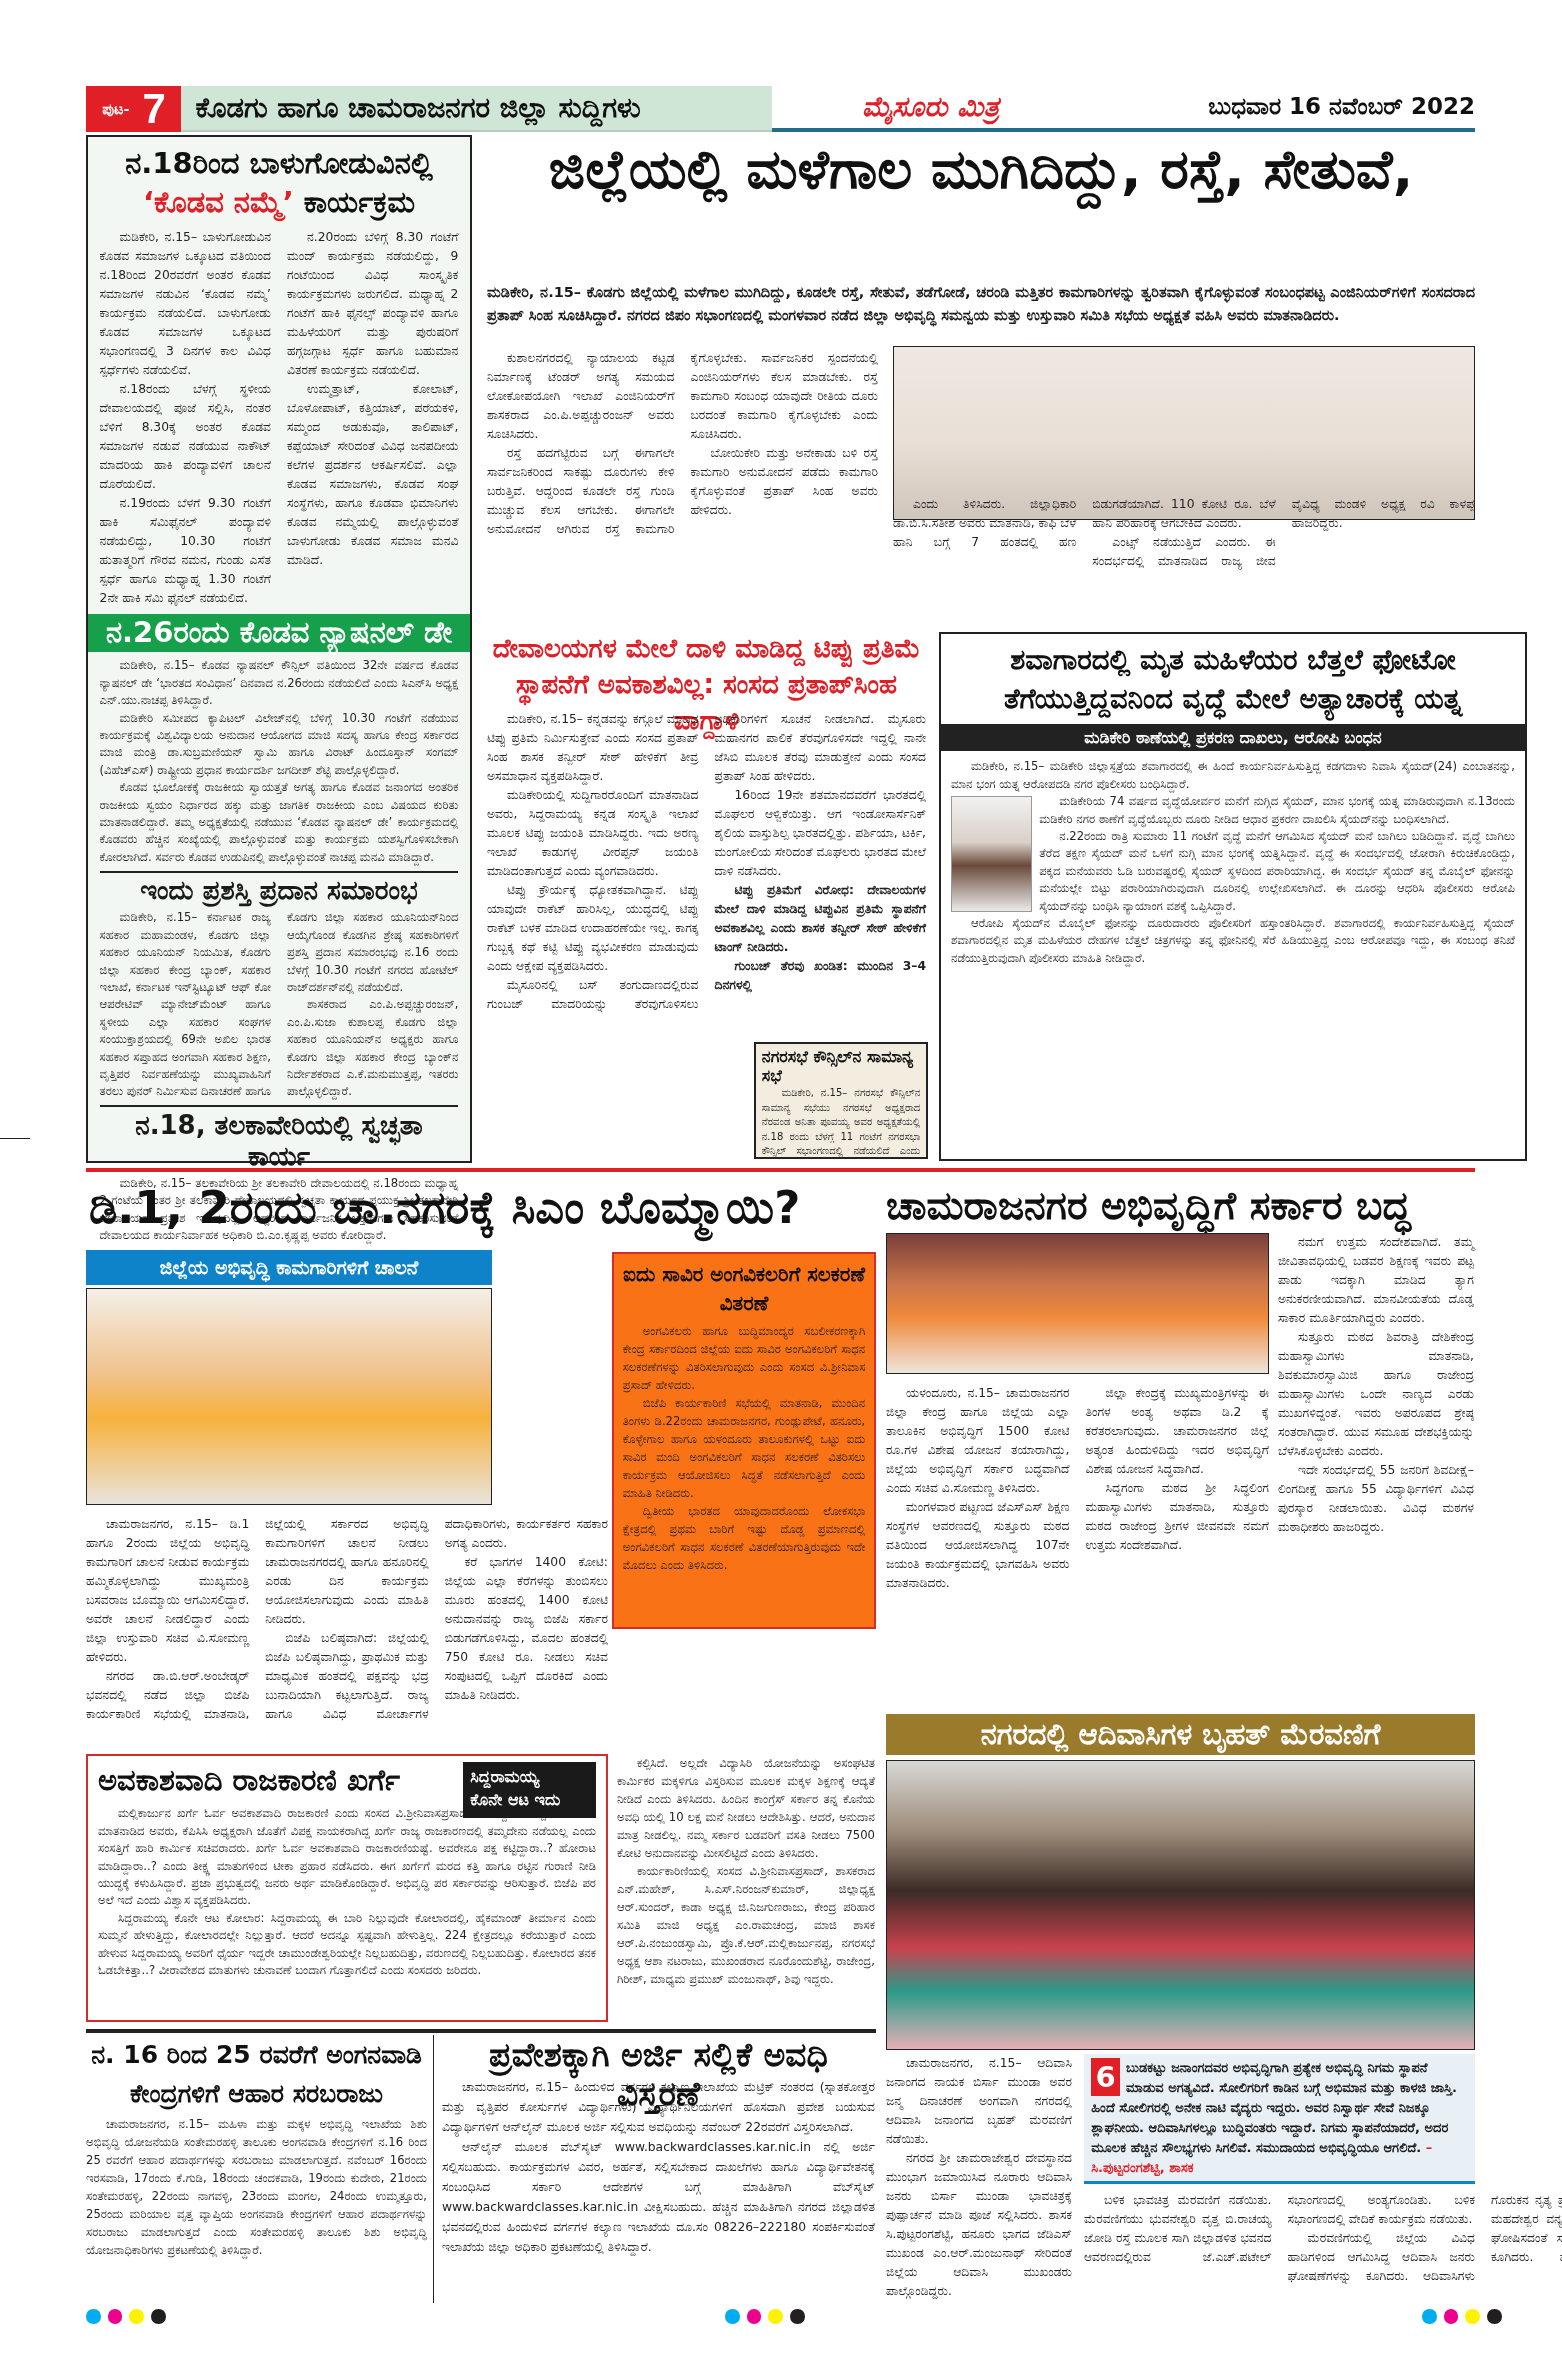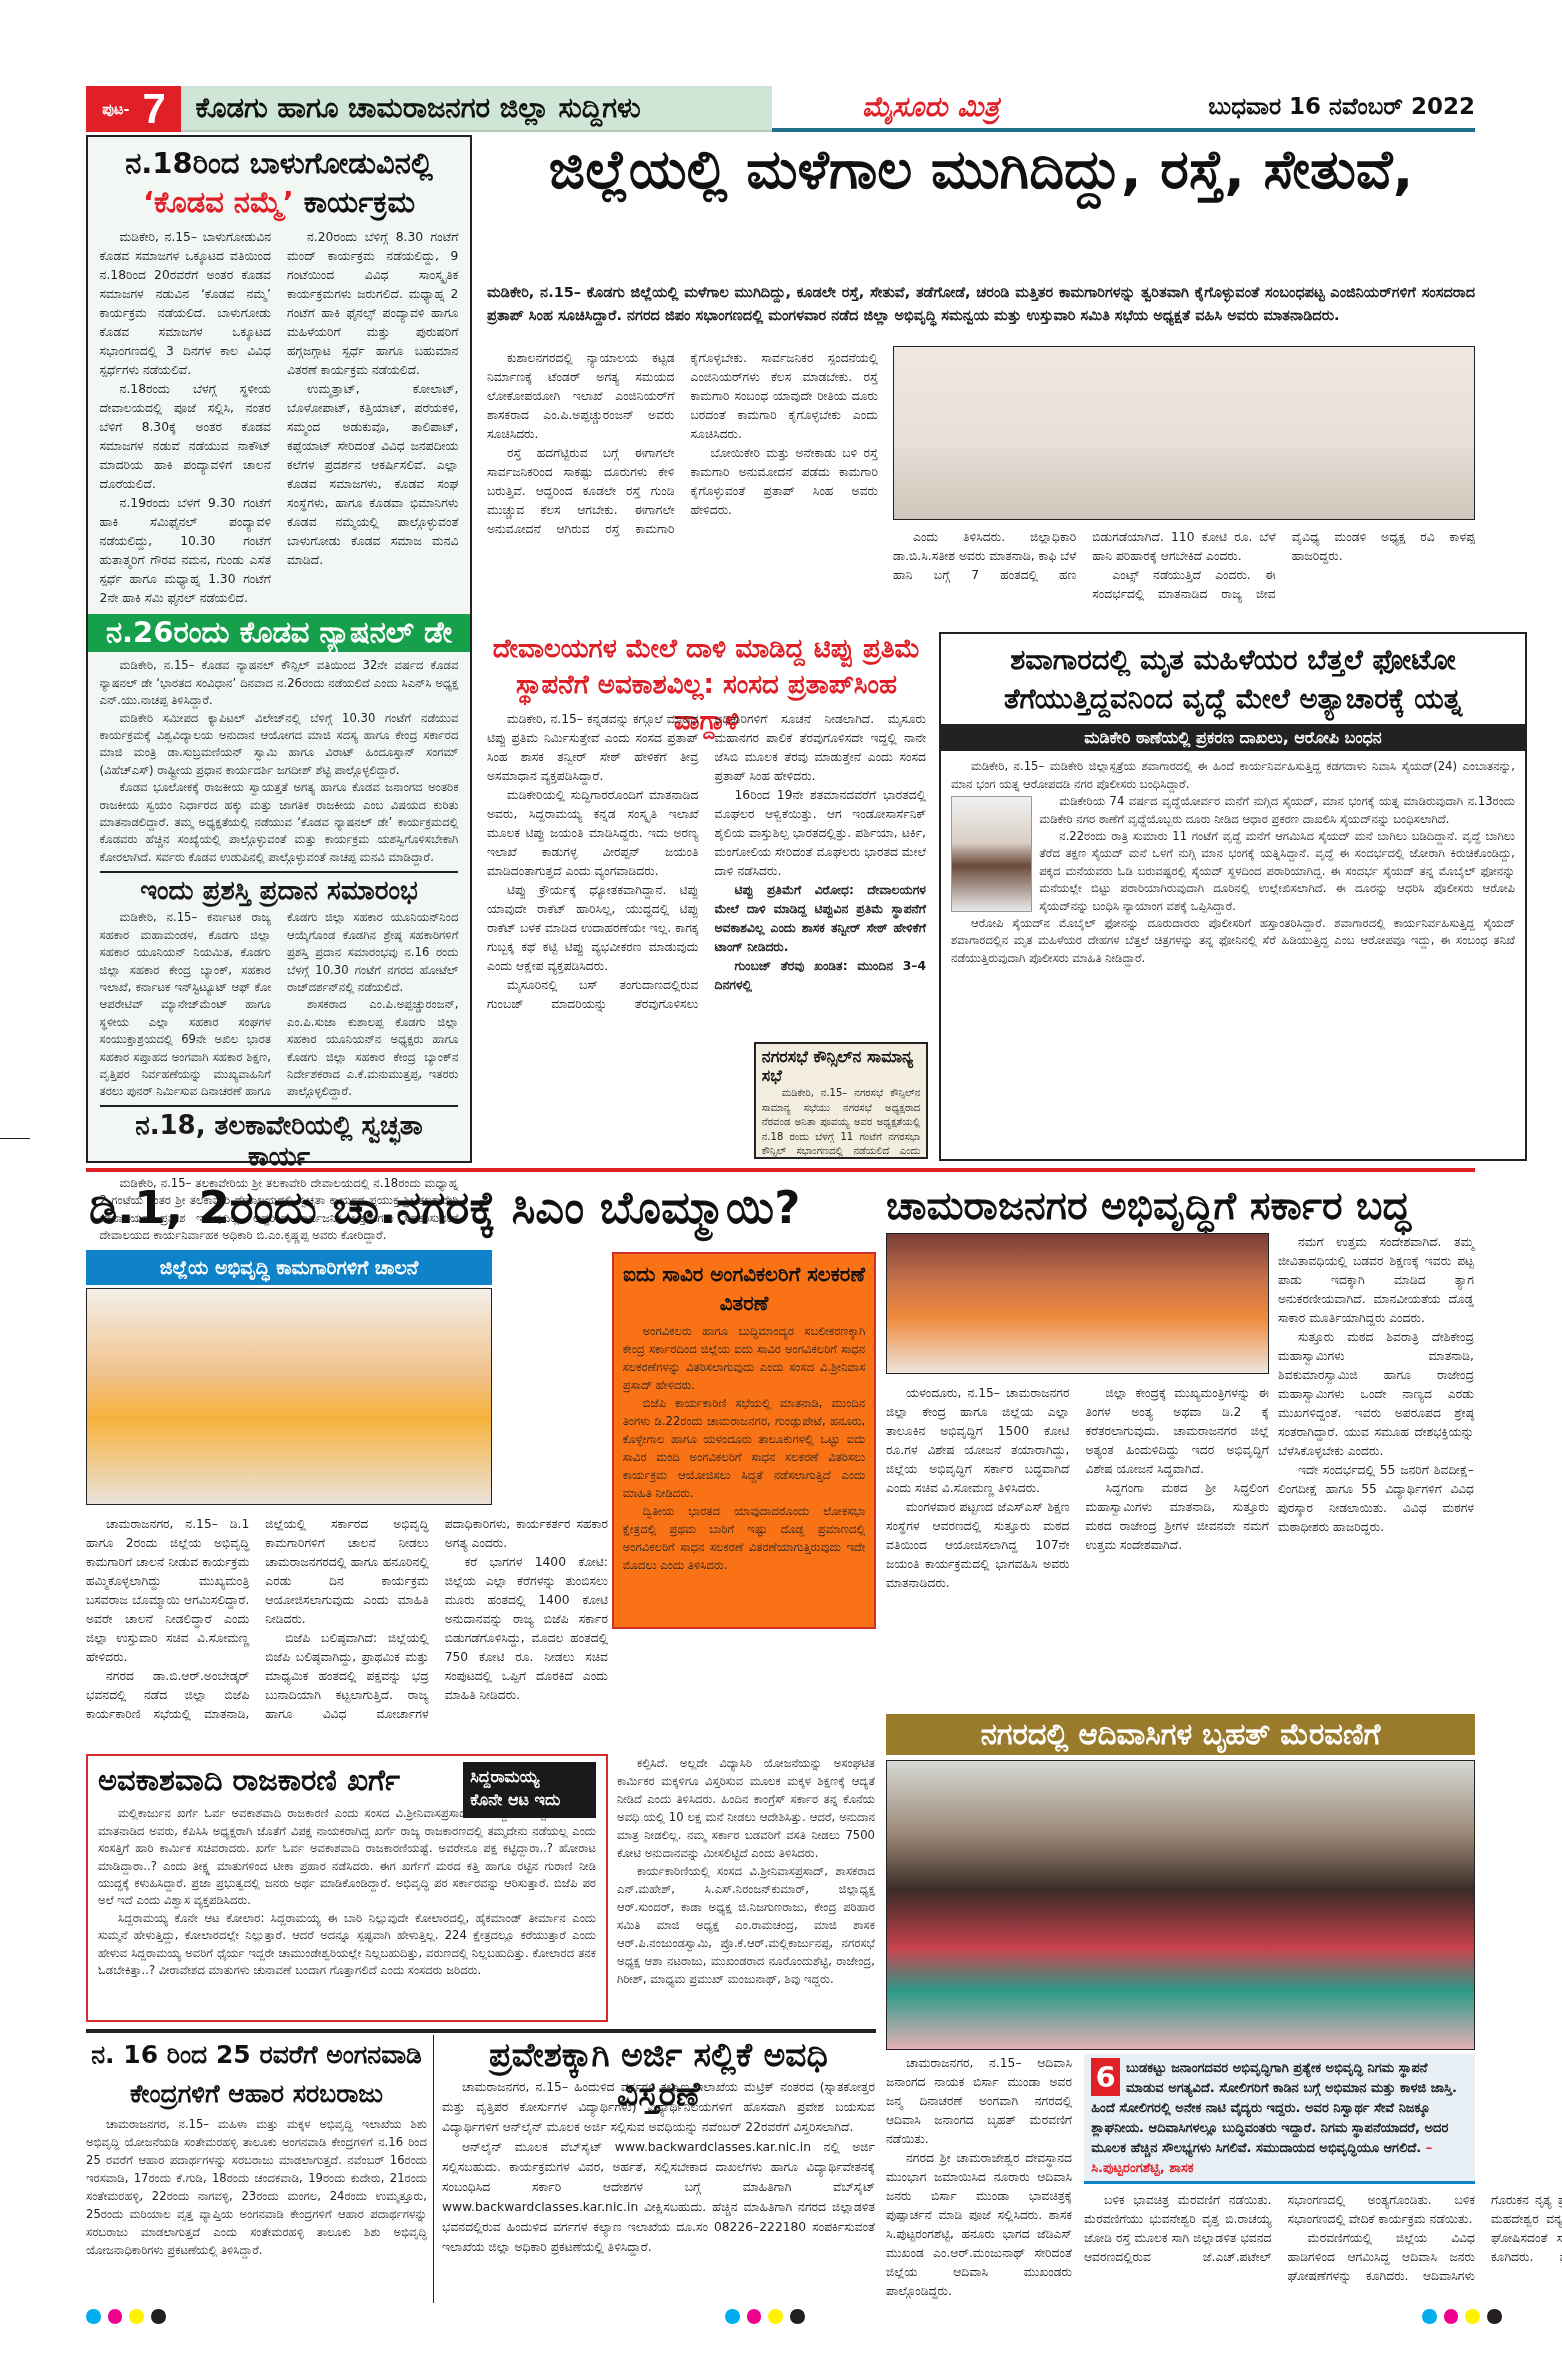--- a/index.html
+++ b/index.html
@@ -29,21 +29,21 @@
   #kodava-headline { font-size: 29px; line-height: 39px; margin-bottom: 5.8px; }
   #kodava-headline .red { color: #e01f26; }
   #national-day-banner { background: #17a04b; color: #fff; font-size: 29px; font-weight: bold; text-align: center; margin: 5.8px -11.6px; padding: 1.4px 0; }
   .sub-hl { font-size: 26px; font-weight: bold; text-align: center; border-top: 2.2px solid #222; padding-top: 2.9px; margin-top: 4.3px; margin-bottom: 2.9px; }
 
   
   #main-headline { left: 487px; top: 136px; width: 988px; font-size: 54px; line-height: 68px; text-align: center; }
   #main-lead { left: 487px; top: 281px; width: 988px; font-size: 14.5px; line-height: 22.5px; text-align: justify; font-weight: bold; }
   #main-body { left: 487px; top: 349px; width: 391px; height: 275px; }
   #meeting-photo { left: 893px; top: 346px; width: 582px; height: 174px; background: linear-gradient(180deg,#efe8e2 0%,#e9dfd6 55%,#cfc5bb 100%); }
-  #main-body-2 { left: 893px; top: 528px; width: 582px; height: 101px; }
+  #main-body-2 { left: 893px; top: 495px; width: 582px; height: 101px; }
 
   
   #temple-headline { left: 487px; top: 630px; width: 439px; font-size: 26px; line-height: 36px; color: #e01f26; text-align: center; }
   #temple-body { left: 487px; top: 710px; width: 439px; height: 444px; }
 
   
   #mortuary-box { left: 939px; top: 632px; width: 588px; height: 529px; border: 2.2px solid #222; }
   #mortuary-headline { font-size: 27.5px; line-height: 39px; padding: 5.8px 7.2px; }
   #mortuary-sub { background: #222; color: #fff; font-size: 16px; font-weight: bold; text-align: center; padding: 4.3px 0; }
   #mortuary-body { padding: 7.2px 10px; }

